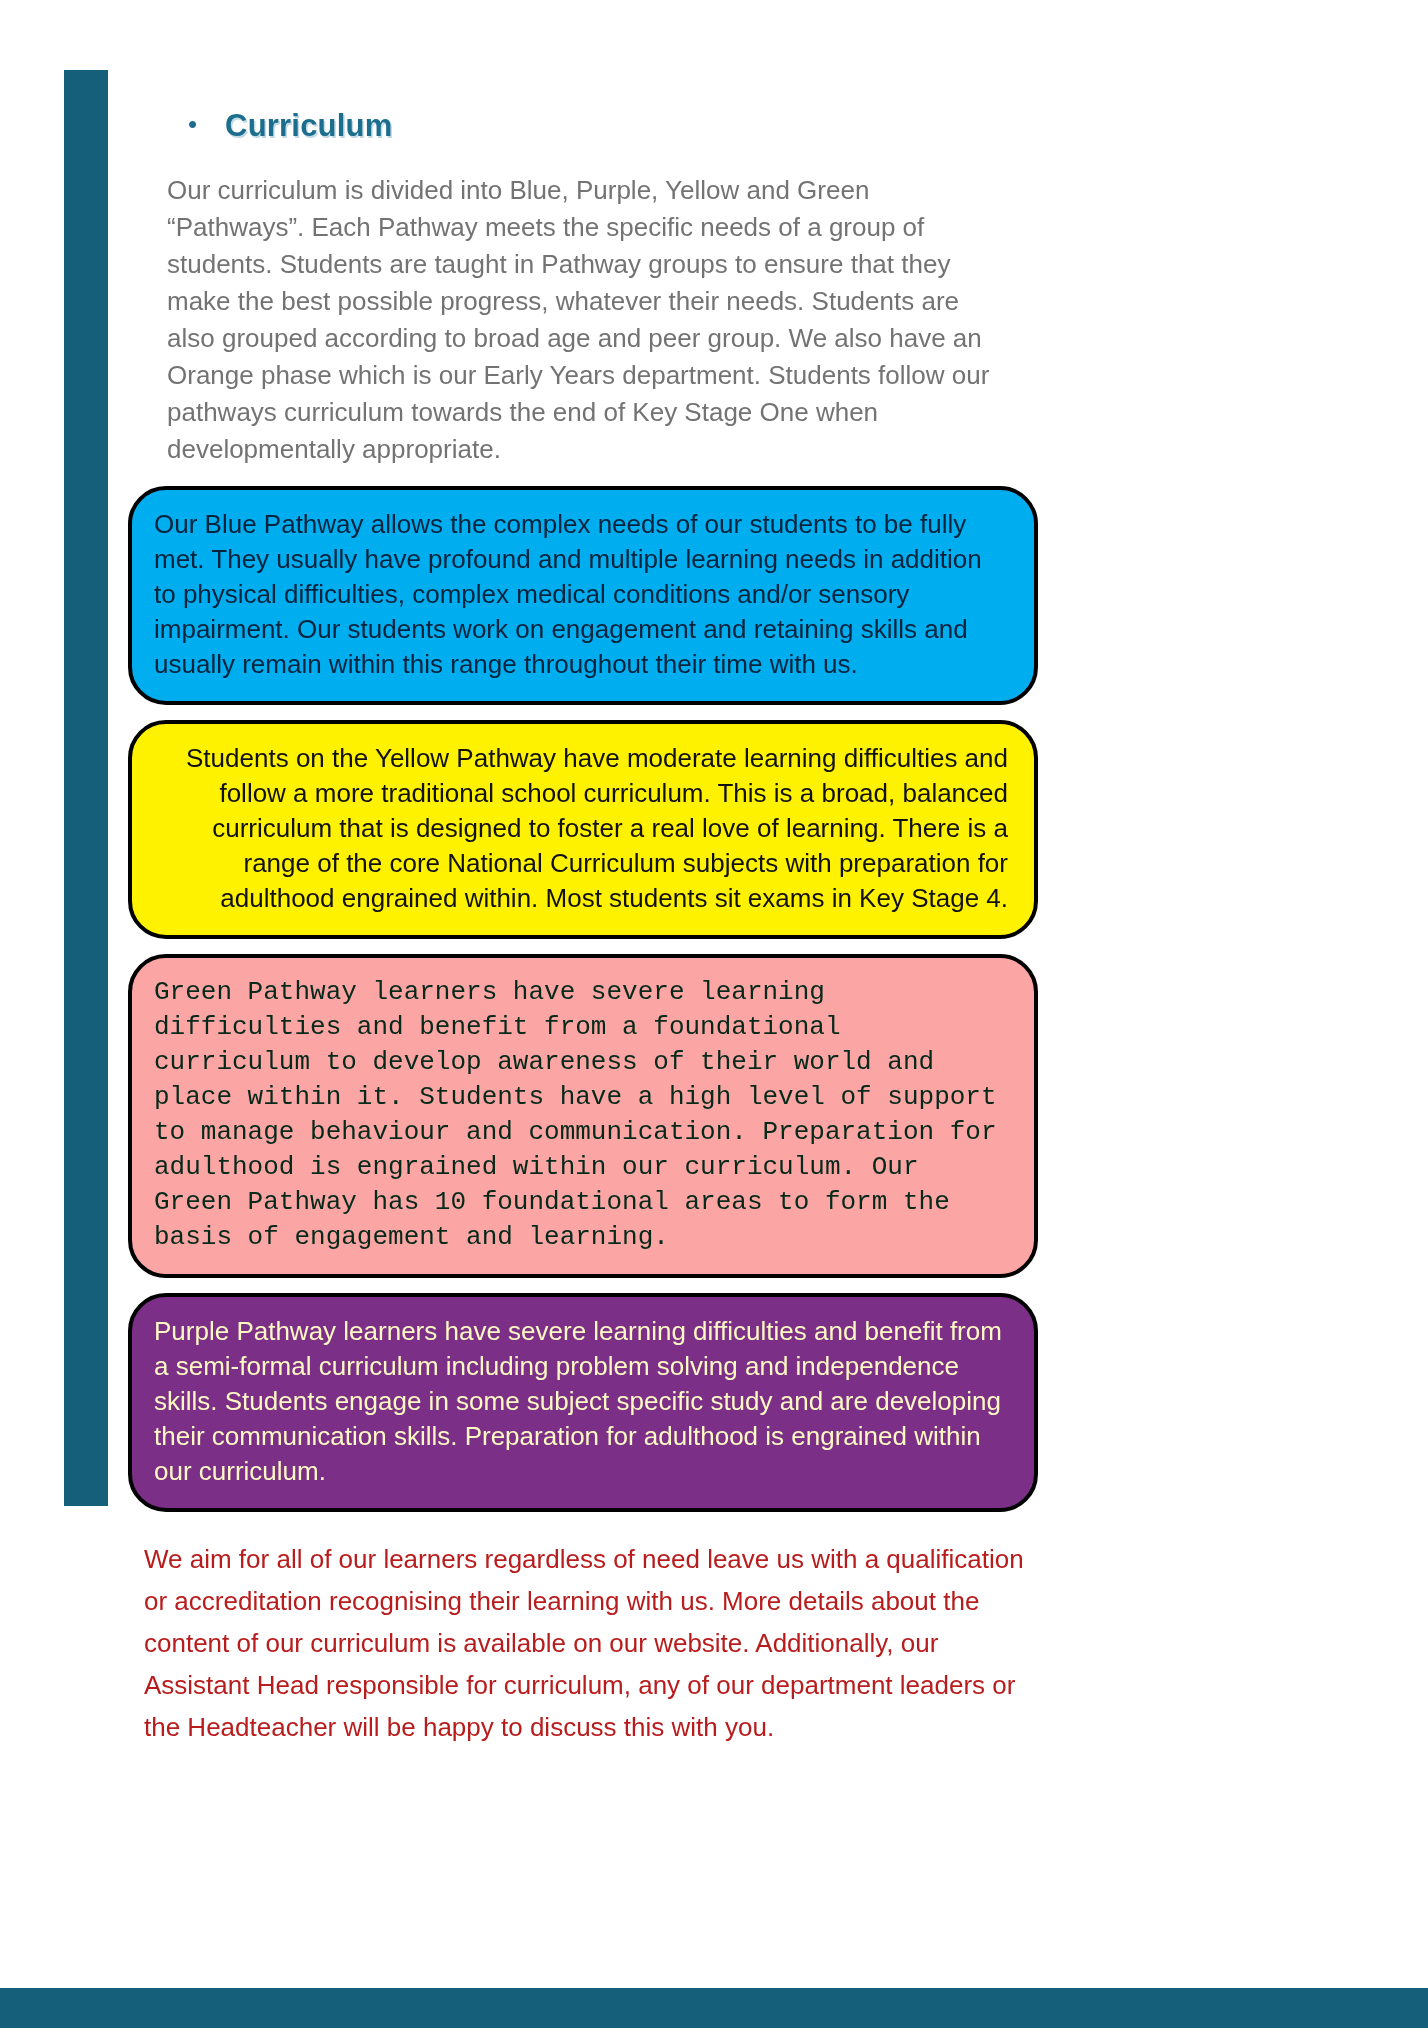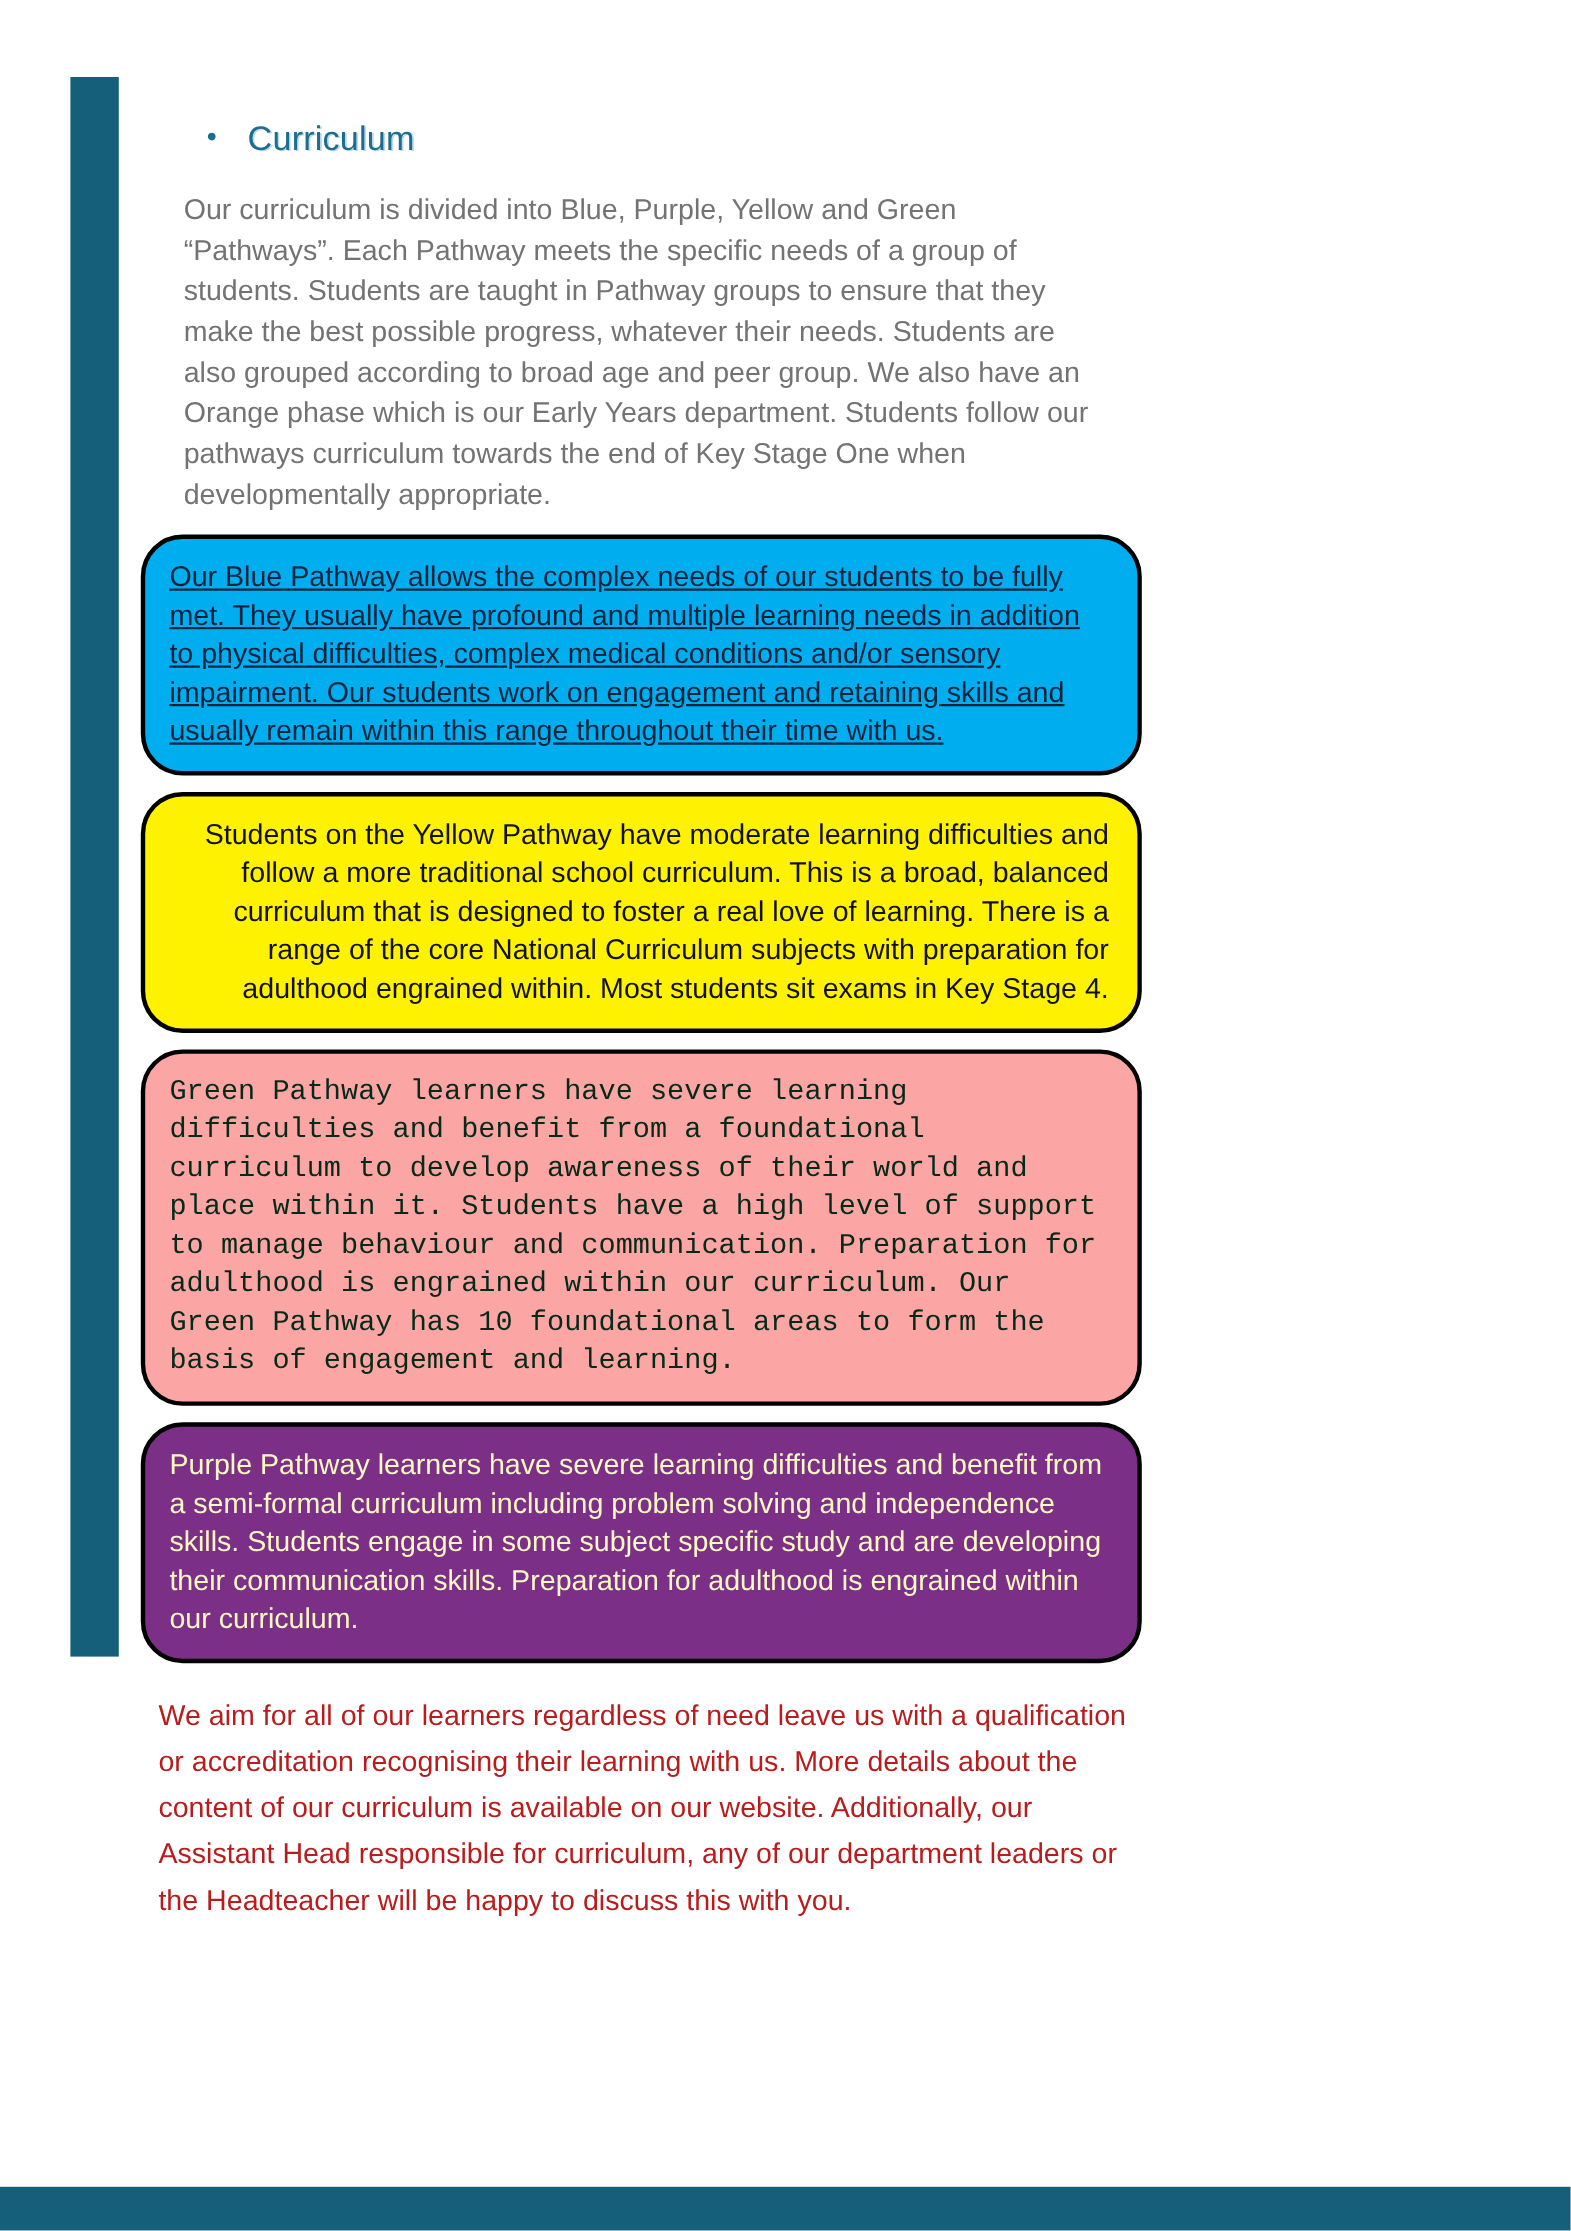--- a/index.html
+++ b/index.html
@@ -42,21 +42,21 @@
     margin-bottom: 28px;
   }
   .bullet {
     font-size: 26px;
     line-height: 1;
     margin-right: 28px;
     transform: translateY(-2px);
   }
   .heading {
     font-size: 31px;
-    font-weight: normal;
+    font-weight: bold;
     margin: 0;
     letter-spacing: 0.2px;
     text-shadow: 1.5px 1.5px 0 rgba(120, 170, 195, 0.45);
   }
   .intro {
     margin: 0 0 18px 0;
     padding-left: 39px;
     padding-right: 28px;
     font-size: 26px;
     line-height: 37px;
@@ -93,21 +93,21 @@
 
   <div class="content">
 
     <div class="heading-row">
       <span class="bullet" style="color: rgb(27, 110, 142);">•</span>
       <h1 class="heading" style="color: rgb(27, 110, 142);">Curriculum</h1>
     </div>
 
     <p class="intro">Our curriculum is divided into Blue, Purple, Yellow and Green “Pathways”. Each Pathway meets the specific needs of a group of students. Students are taught in Pathway groups to ensure that they make the best possible progress, whatever their needs. Students are also grouped according to broad age and peer group. We also have an  Orange phase which is our Early Years department.  Students follow our pathways curriculum towards the end of Key Stage One when developmentally appropriate.</p>
 
-    <div class="pathway-box" style="background-color: rgb(0, 174, 239); color: rgb(6, 35, 61); text-decoration: underline;">
+    <div class="pathway-box" style="background-color: rgb(0, 174, 239); color: rgb(6, 35, 61);">
       <p>Our Blue Pathway allows the complex needs of our students to be fully met. They usually have profound and multiple learning needs in addition to physical difficulties, complex medical conditions and/or sensory impairment. Our students work on engagement and retaining skills and usually remain within this range throughout their time with us.</p>
     </div>
 
     <div class="pathway-box" style="background-color: rgb(255, 242, 0); color: rgb(17, 17, 17); text-align: right;">
       <p>Students on the Yellow Pathway have moderate learning difficulties and follow a more traditional school curriculum. This is a broad, balanced curriculum that is designed to foster a real love of learning. There is a range of the core National Curriculum subjects with preparation for adulthood engrained within. Most students sit exams in Key Stage 4.</p>
     </div>
 
     <div class="pathway-box" style="background-color: #fca5a5; color: rgb(6, 41, 26); font-family: Liberation Mono, monospace;">
       <p>Green Pathway learners have severe learning difficulties and benefit from a foundational curriculum to develop awareness of their world and place within it. Students have a high level of support to manage behaviour and communication. Preparation for adulthood is engrained within our curriculum. Our Green Pathway has 10 foundational areas to form the basis of engagement and learning.</p>
     </div>

